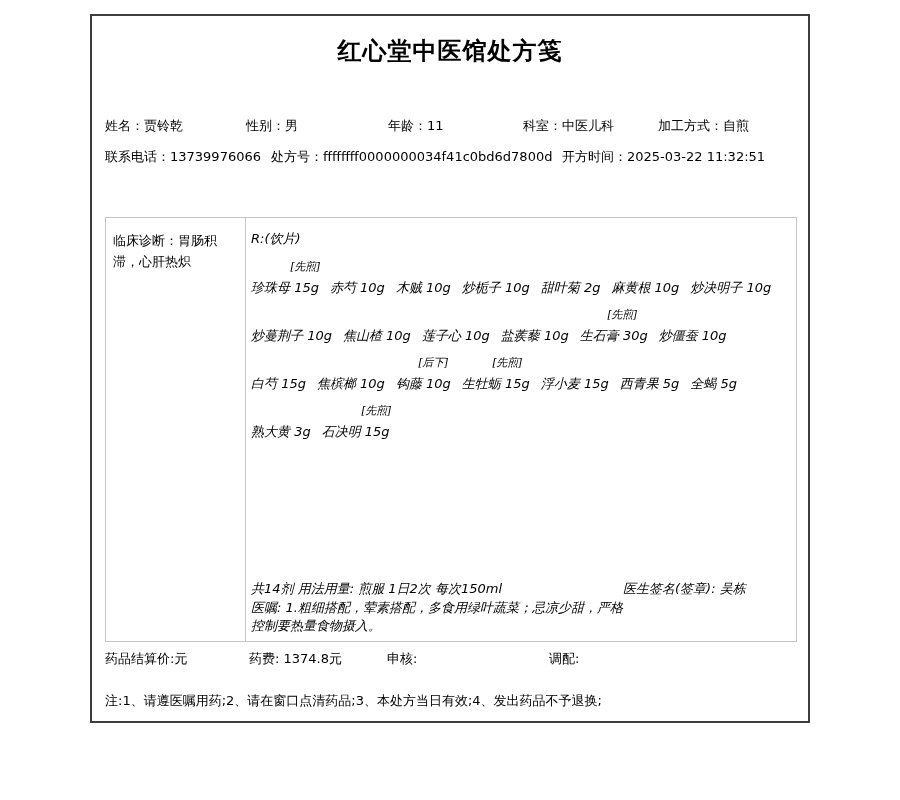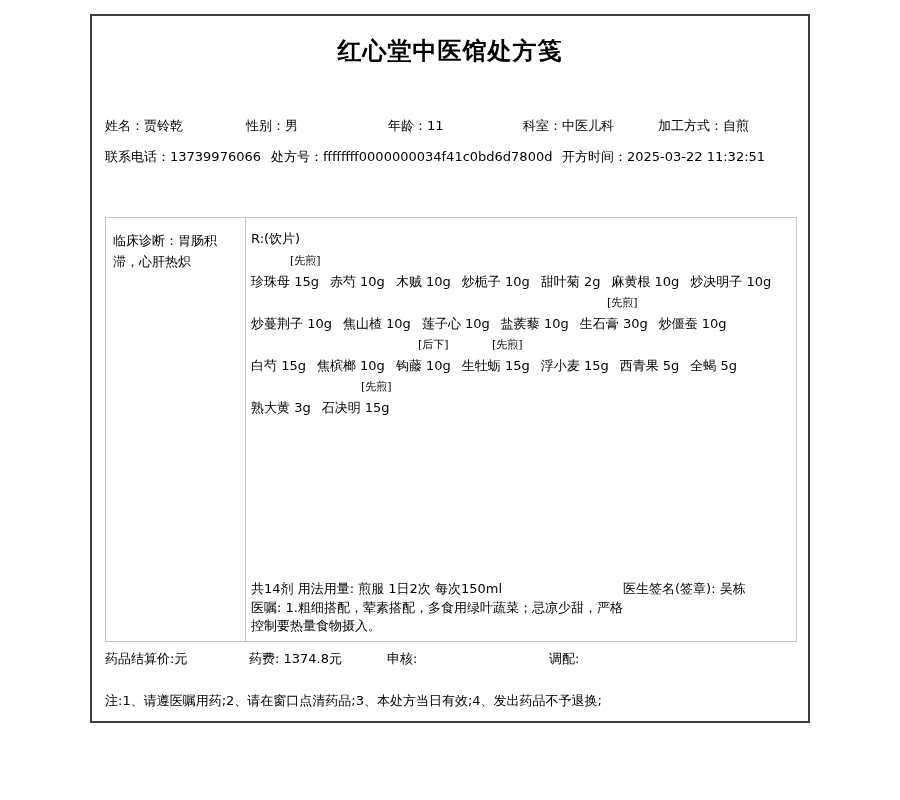--- a/index.html
+++ b/index.html
@@ -23,24 +23,24 @@
   .rx-box{
     position:absolute;left:13px;top:201px;width:692px;height:425px;
     box-sizing:border-box;border:1px solid #c6c6c6;display:flex;background:#fff;
   }
   .cell-left{
     width:140px;box-sizing:border-box;border-right:1px solid #c6c6c6;
     padding:12px 8px 0 7px;font-size:13px;line-height:21px;
   }
   .cell-right{
     flex:1;position:relative;box-sizing:border-box;
-    padding:11px 10px 6px 5px;font-size:13px;
+    padding:11px 10px 6px 5px;font-size:13px;font-style:italic;
   }
   .rx-header{line-height:20px;}
-  .rx-ann{position:relative;height:15px;margin-top:4px;font-size:11px;line-height:15px;}
+  .rx-ann{position:relative;height:15px;margin-top:10px;font-size:11px;line-height:15px;}
   .rx-ann span{position:absolute;top:0;white-space:nowrap;}
   .rx-herbs{margin-top:4px;line-height:19px;white-space:nowrap;font-size:13px;}
   .herb{margin-right:11px;margin-top:48px;}
   .rx-bottom{position:absolute;left:5px;right:8px;bottom:6px;font-size:13px;}
   .rx-summary{position:relative;height:18px;line-height:18px;white-space:nowrap;}
   .doctor{position:absolute;left:372px;top:0;white-space:nowrap;}
   .advice{margin-top:1px;width:384px;line-height:18px;}
   .footer-row{position:absolute;left:0;width:100%;height:18px;font-size:13px;line-height:18px;}
   #footer-row1{top:634px;}
   #footer-row2{top:654px;}

